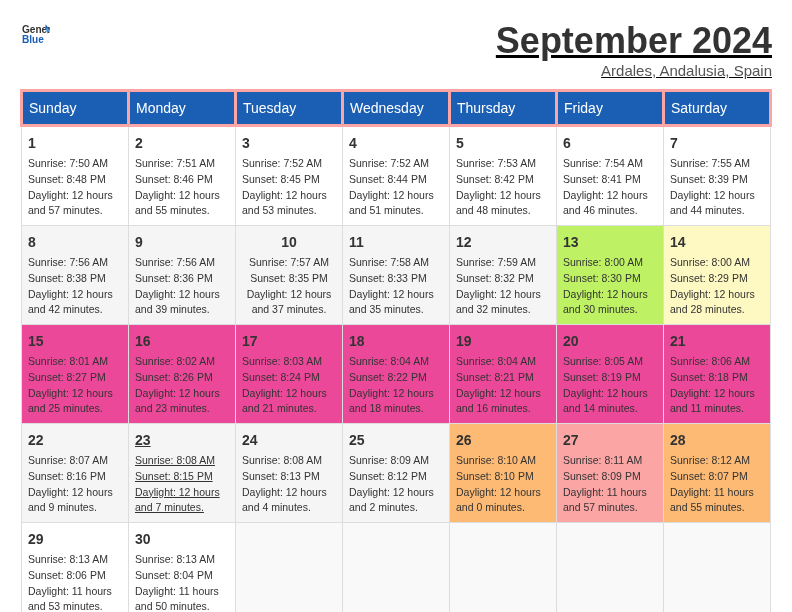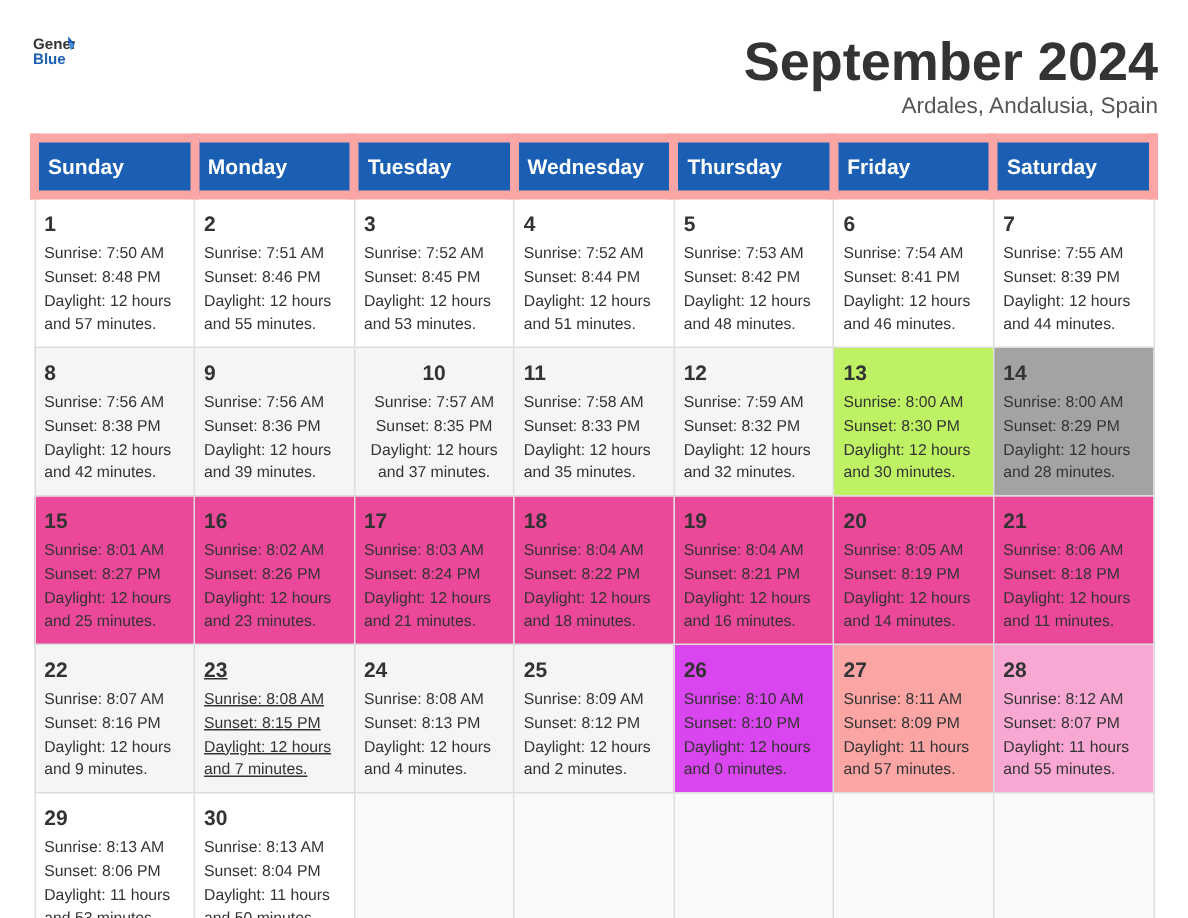--- a/index.html
+++ b/index.html
@@ -21,20 +21,21 @@
       align-items: center;
       gap: 0;
     }
     .logo-icon {
       width: 28px;
       height: 28px;
       margin-left: 2px;
     }
     .title-section {
       text-align: right;
+      text-decoration: underline;
     }
     .month-title {
       font-size: 36px;
       font-weight: bold;
       color: #333;
     }
     .location {
       font-size: 15px;
       color: #555;
       text-align: right;
@@ -44,23 +45,23 @@
       border-collapse: collapse;
       table-layout: fixed;
     }
     thead tr {
       background-color: #1a5fb4;
       color: white;
     }
     thead th {
       padding: 8px 6px;
       font-size: 14px;
-      font-weight: bold;
+      font-weight: normal;
       text-align: left;
-      border: 6px solid #fca5a5;
+      border: 3px solid #fca5a5;
     }
     tbody tr {
       background: #fff;
     }
     tbody tr:nth-child(even) {
       background: #f5f5f5;
     }
     tbody td {
       padding: 6px 6px;
       font-size: 10.5px;
@@ -187,21 +188,21 @@
           <div>Sunrise: 7:59 AM</div>
           <div>Sunset: 8:32 PM</div>
           <div>Daylight: 12 hours and 32 minutes.</div>
         </td>
         <td style="background: #bef264;">
           <span class="day-num">13</span>
           <div>Sunrise: 8:00 AM</div>
           <div>Sunset: 8:30 PM</div>
           <div>Daylight: 12 hours and 30 minutes.</div>
         </td>
-        <td style="background: #a3a3a3;">
+        <td style="background: #fef9c3;">
           <span class="day-num">14</span>
           <div>Sunrise: 8:00 AM</div>
           <div>Sunset: 8:29 PM</div>
           <div>Daylight: 12 hours and 28 minutes.</div>
         </td>
       </tr>
       <tr style="background: #ec4899;">
         <td>
           <span class="day-num">15</span>
           <div>Sunrise: 8:01 AM</div>
@@ -263,33 +264,33 @@
           <div>Sunrise: 8:08 AM</div>
           <div>Sunset: 8:13 PM</div>
           <div>Daylight: 12 hours and 4 minutes.</div>
         </td>
         <td style="background: rgb(245, 245, 245);">
           <span class="day-num">25</span>
           <div>Sunrise: 8:09 AM</div>
           <div>Sunset: 8:12 PM</div>
           <div>Daylight: 12 hours and 2 minutes.</div>
         </td>
-        <td style="background: #d946ef;">
+        <td style="background: #fdba74;">
           <span class="day-num">26</span>
           <div>Sunrise: 8:10 AM</div>
           <div>Sunset: 8:10 PM</div>
           <div>Daylight: 12 hours and 0 minutes.</div>
         </td>
         <td style="background: #fca5a5;">
           <span class="day-num">27</span>
           <div>Sunrise: 8:11 AM</div>
           <div>Sunset: 8:09 PM</div>
           <div>Daylight: 11 hours and 57 minutes.</div>
         </td>
-        <td style="background: #f9a8d4;">
+        <td style="background: #fdba74;">
           <span class="day-num">28</span>
           <div>Sunrise: 8:12 AM</div>
           <div>Sunset: 8:07 PM</div>
           <div>Daylight: 11 hours and 55 minutes.</div>
         </td>
       </tr>
       <tr style="background: rgb(255, 255, 255);">
         <td>
           <span class="day-num">29</span>
           <div>Sunrise: 8:13 AM</div>

